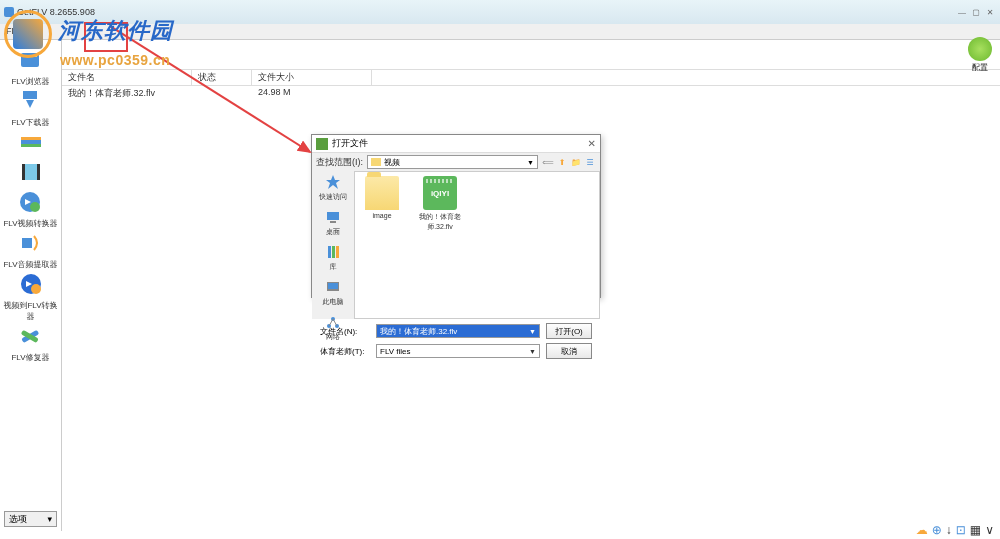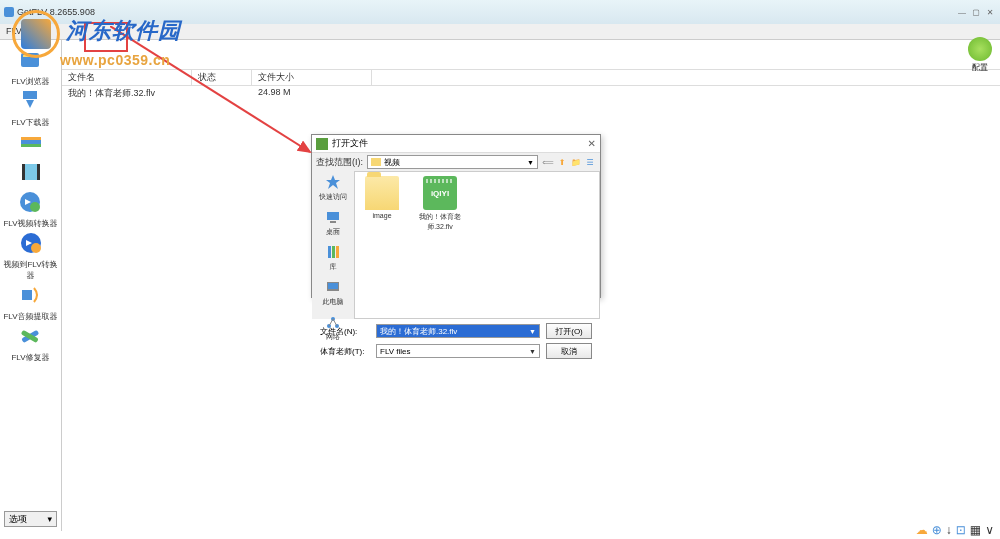--- a/index.html
+++ b/index.html
@@ -30,21 +30,21 @@
     .headers > div { border-right: 1px solid #ddd; padding: 1px 6px; }
     .hdr-name { width: 130px; }
     .hdr-status { width: 60px; }
     .hdr-size { width: 120px; }
     .file-row { display: flex; font-size: 9px; color: #333; }
     .file-row > div { padding: 1px 6px; }
     .fr-name { width: 130px; overflow: hidden; white-space: nowrap; }
     .fr-status { width: 60px; }
     .fr-size { width: 120px; }
     
-    .watermark-logo { position: absolute; top: 10px; left: 12px; z-index: 50; pointer-events: none; font-style: italic; }
+    .watermark-logo { position: absolute; top: 10px; left: 4px; z-index: 50; pointer-events: none; font-style: italic; }
     .watermark-logo .logo-circle { width: 48px; height: 48px; border-radius: 50%; border: 3px solid #f7a83b; position: relative; display: flex; align-items: center; justify-content: center; }
     .watermark-logo .logo-inner { width: 30px; height: 30px; background: linear-gradient(45deg, #2b7de0, #f7a83b); border-radius: 4px; }
     .watermark-logo .logo-text { position: absolute; left: 54px; top: 6px; font-size: 22px; color: #2868c8; font-weight: bold; white-space: nowrap; letter-spacing: 1px; }
     .watermark-url { position: absolute; top: 52px; left: 60px; font-size: 14px; color: #e8a43f; font-weight: bold; z-index: 50; pointer-events: none; font-family: Arial; letter-spacing: 0.5px; }
     .watermark-center { position: absolute; top: 256px; left: 430px; font-size: 12px; color: #e8a43f; opacity: 0.3; z-index: 5; pointer-events: none; letter-spacing: 1px; }
     
     .arrow-line { position: absolute; top: 26px; left: 110px; z-index: 40; pointer-events: none; }
     
     .dialog { position: absolute; top: 94px; left: 249px; width: 290px; height: 164px; background: #f0f0f0; border: 1px solid #888; box-shadow: 2px 2px 6px rgba(0,0,0,0.2); z-index: 30; }
     .dlg-title { height: 18px; background: #fff; display: flex; align-items: center; padding: 0 4px; font-size: 9px; border-bottom: 1px solid #ddd; }
@@ -162,35 +162,35 @@
             <circle cx="13" cy="13" r="10" fill="#4a90d9"></circle>
             <path d="M8 10 L14 13 L8 16 Z" fill="#fff"></path>
             <circle cx="18" cy="18" r="5" fill="#5cb85c"></circle>
           </svg>
         </div>
       <span class="lbl">FLV视频转换器</span>
     </div>
     <div class="sidebar-item">
       <div class="ico">
           <svg width="26" height="26">
+            <rect x="5" y="8" width="10" height="10" fill="#4a90d9"></rect>
+            <path d="M17 6 Q23 13 17 20" stroke="#f7a83b" stroke-width="2" fill="none"></path>
+          </svg>
+        </div>
+      <span class="lbl">FLV音频提取器</span>
+    </div>
+    <div class="sidebar-item">
+      <div class="ico">
+          <svg width="26" height="26">
             <circle cx="13" cy="13" r="10" fill="#2b6cd4"></circle>
             <path d="M8 10 L14 13 L8 16 Z" fill="#fff"></path>
             <circle cx="18" cy="18" r="5" fill="#f7a83b"></circle>
           </svg>
         </div>
       <span class="lbl">视频到FLV转换器</span>
-    </div>
-    <div class="sidebar-item">
-      <div class="ico">
-          <svg width="26" height="26">
-            <rect x="5" y="8" width="10" height="10" fill="#4a90d9"></rect>
-            <path d="M17 6 Q23 13 17 20" stroke="#f7a83b" stroke-width="2" fill="none"></path>
-          </svg>
-        </div>
-      <span class="lbl">FLV音频提取器</span>
     </div>
     <div class="sidebar-item">
       <div class="ico">
           <svg width="26" height="26">
             <rect x="4" y="11" width="18" height="5" rx="2" fill="#4a90d9" transform="rotate(-30 13 13)"></rect>
             <rect x="4" y="11" width="18" height="5" rx="2" fill="#5cb85c" transform="rotate(30 13 13)"></rect>
           </svg>
         </div>
       <span class="lbl">FLV修复器</span>
     </div>

